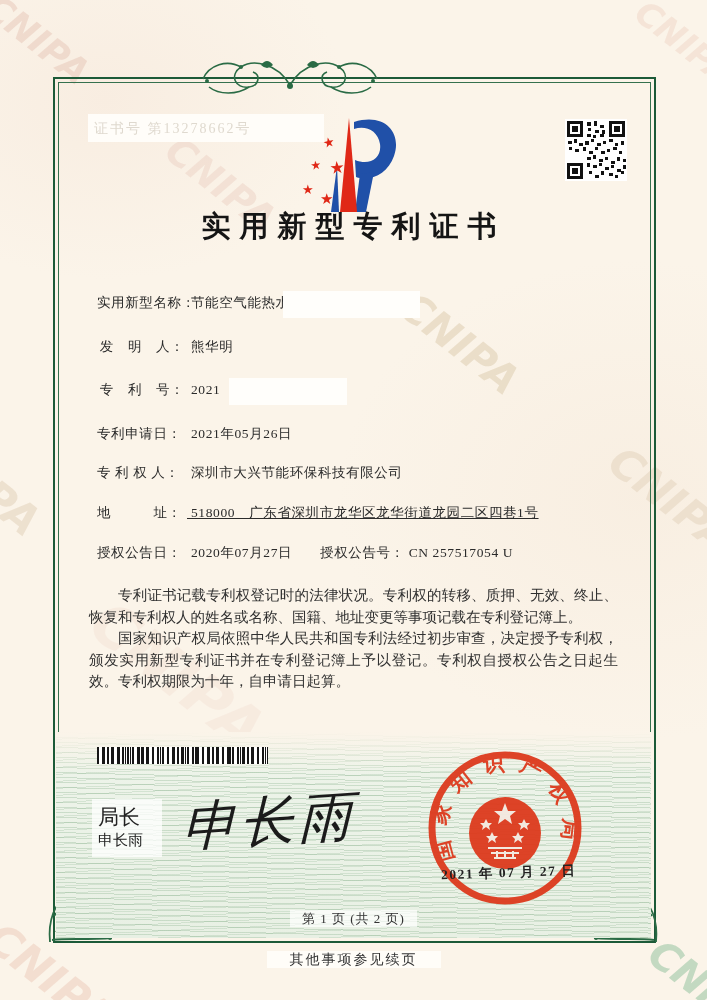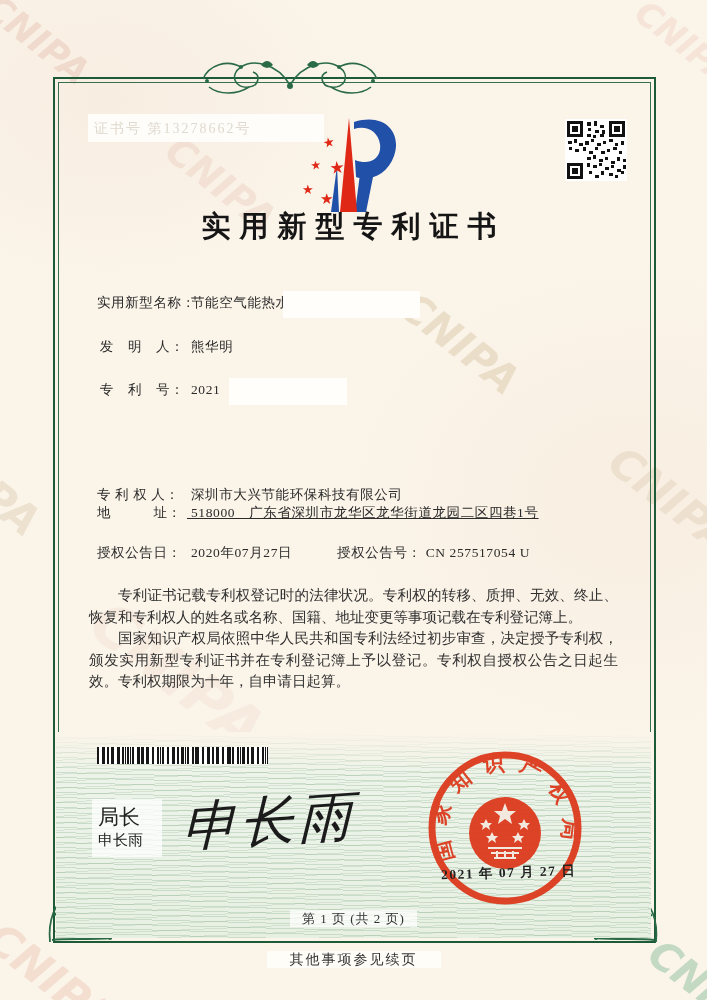--- a/index.html
+++ b/index.html
@@ -26,21 +26,21 @@
     color:rgba(202,194,178,.6);font-size:14px;letter-spacing:2px;line-height:30px;padding-left:6px;box-sizing:border-box;
   }
   .logo{position:absolute;left:294px;top:114px;}
   .qr{position:absolute;left:565px;top:119px;}
   .title{
     position:absolute;left:0;top:207px;width:100%;text-align:center;
     font-size:29px;font-weight:bold;color:#151515;letter-spacing:9px;
   }
   .row{position:absolute;left:97px;white-space:nowrap;font-size:13.5px;color:#2b2b2b;letter-spacing:.6px;}
   .row .lbl{display:inline-block;width:90px;}
-  .row .pair2{margin-left:41px;}
+  .row .pair2{margin-left:24px;}
   .redact{position:absolute;background:#fffefb;}
   .body-text{position:absolute;left:89px;top:585px;width:529px;font-size:14.5px;line-height:21.5px;color:#303030;}
   .body-text p{margin:0;text-indent:2em;text-align:justify;}
   
   .guilloche{
     position:absolute;left:56px;top:732px;width:595px;height:206px;
     background:
       repeating-linear-gradient(1.5deg, rgba(125,170,130,.30) 0 1px, transparent 1px 5px),
       repeating-linear-gradient(-2.5deg, rgba(125,170,130,.22) 0 1px, transparent 1px 7px),
       linear-gradient(#eef4ea,#e8f0e4);
@@ -233,21 +233,25 @@
     <span>节能空气能热水</span>
   </div>
   <div class="row" style="top:338px;text-align:center;">
     <span class="lbl">发　明　人：</span>
     <span>熊华明</span>
   </div>
   <div class="row" style="top:381px;text-align:center;">
     <span class="lbl">专　利　号：</span>
     <span>2021</span>
   </div>
-  <div class="row" style="top:486px;font-family:Liberation Serif, serif;">
+  <div class="row" style="top:425px;">
+    <span class="lbl">专利申请日：</span>
+    <span>2021年05月26日</span>
+  </div>
+  <div class="row" style="top:464px;font-family:Liberation Serif, serif;">
     <span class="lbl">专 利 权 人：</span>
     <span>深圳市大兴节能环保科技有限公司</span>
   </div>
   <div class="row" style="top:504px;text-decoration:underline;">
     <span class="lbl">地　　　址：</span>
     <span>518000　广东省深圳市龙华区龙华街道龙园二区四巷1号</span>
   </div>
   <div class="row" style="top:544px;">
     <span class="lbl">授权公告日：</span>
     <span>2020年07月27日</span>

